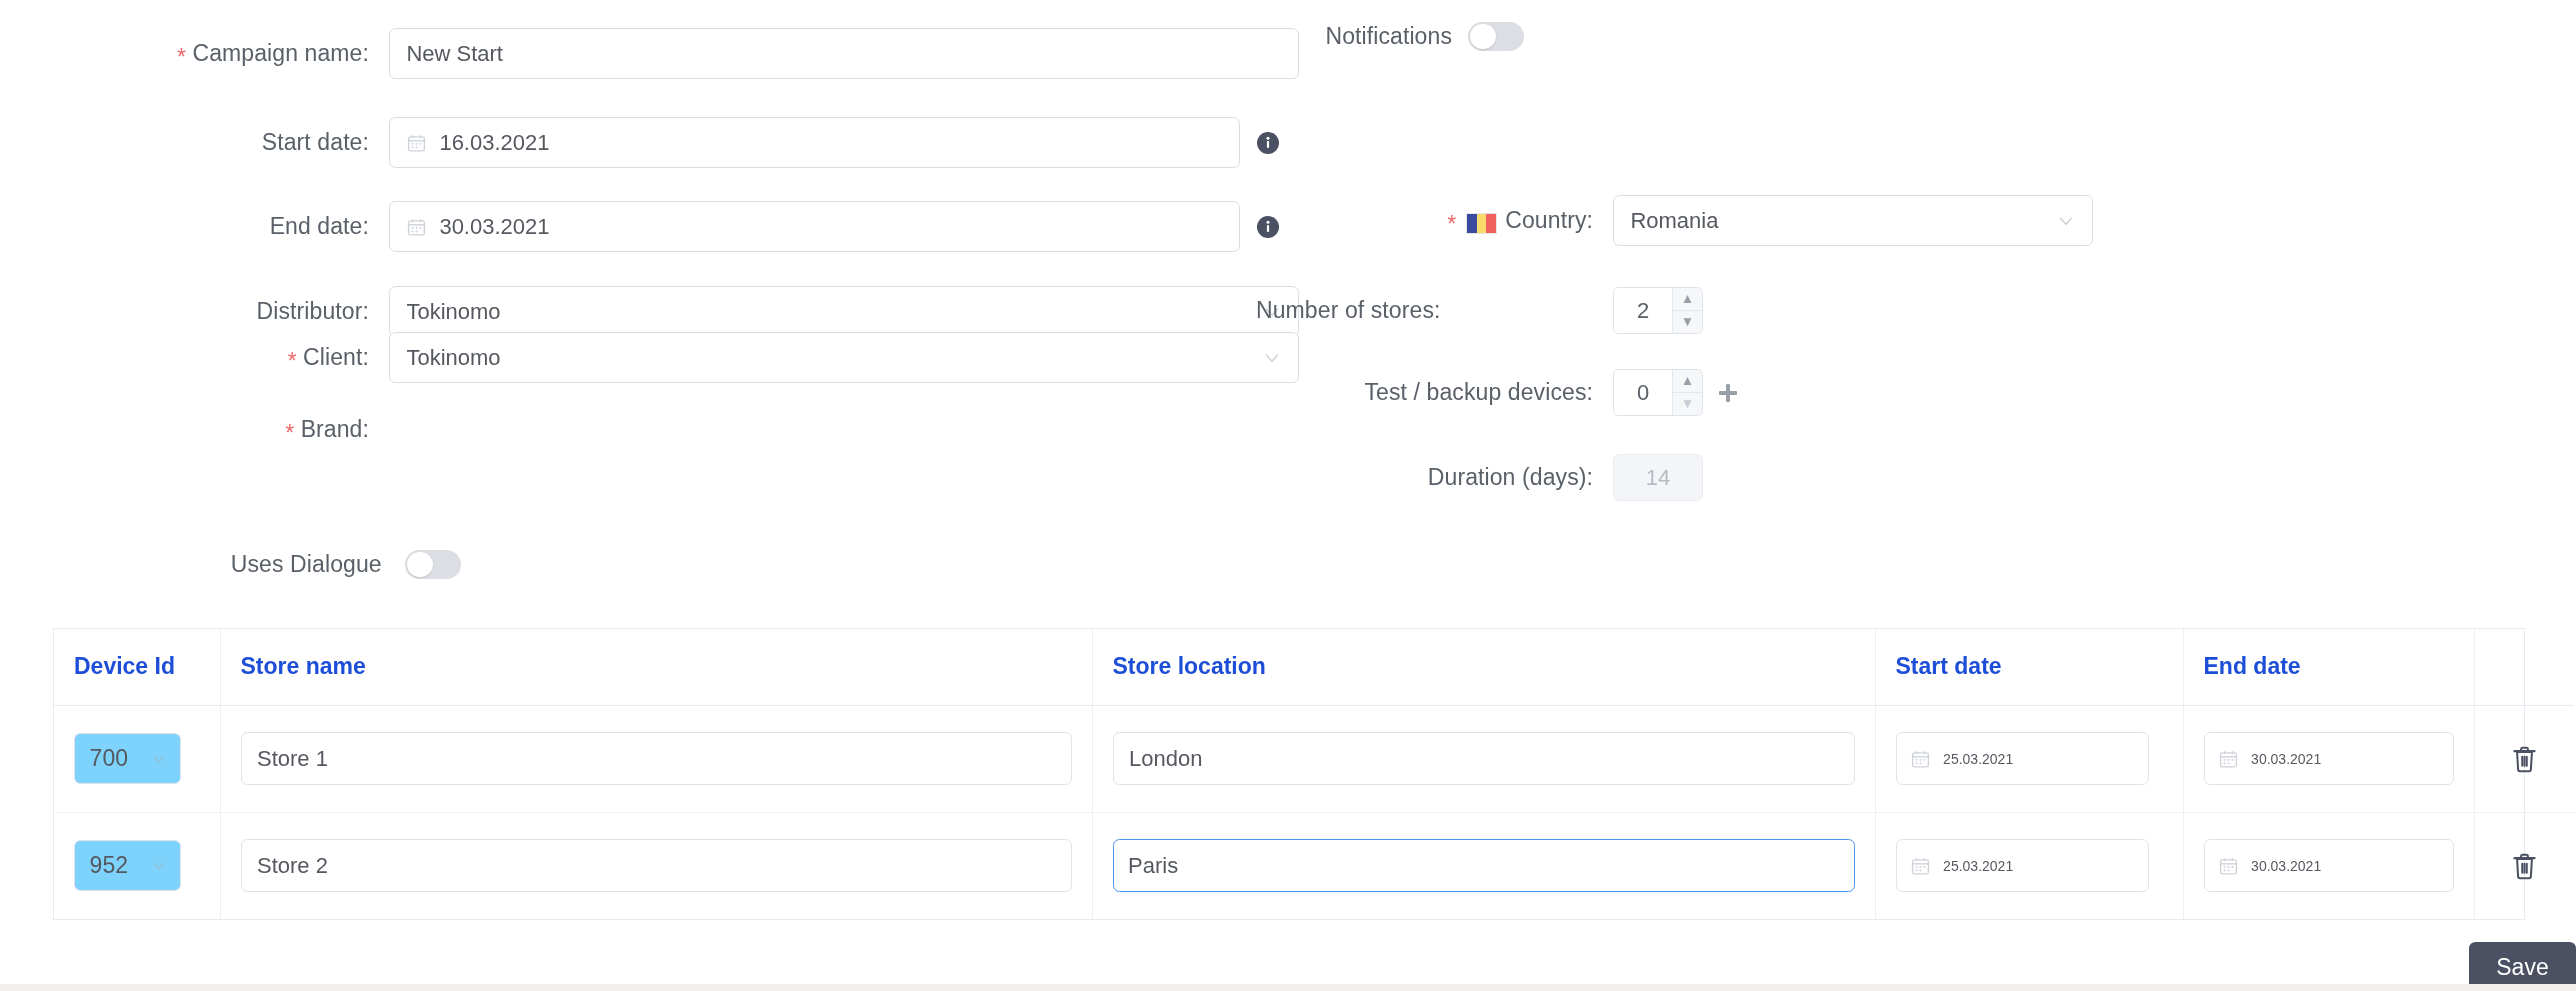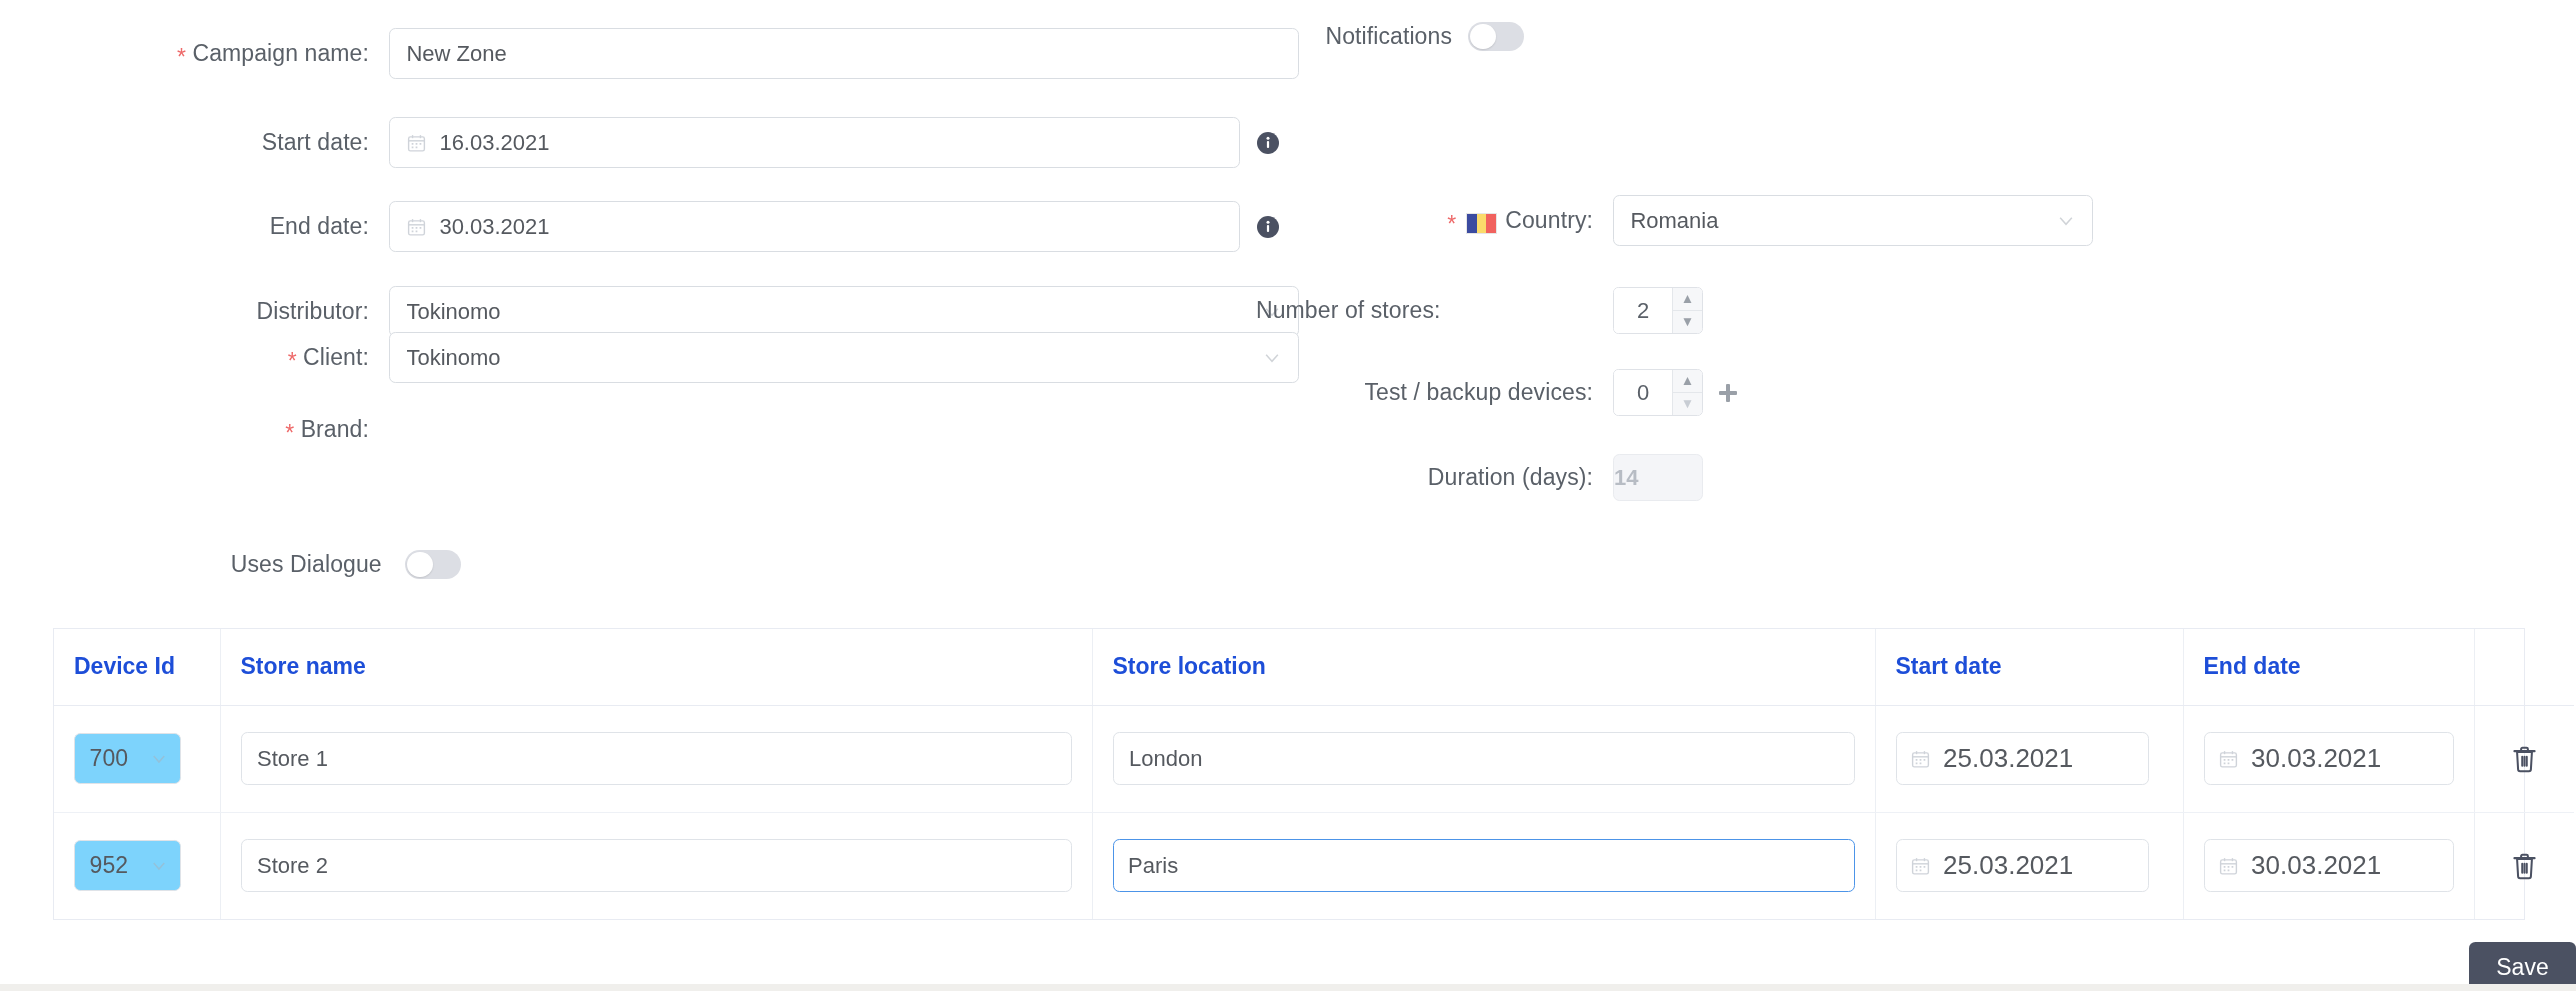--- a/index.html
+++ b/index.html
@@ -258,21 +258,21 @@
 
   .cell-date {
     width: 100%;
     max-width: 253px;
     height: 53px;
     border: 0.9px solid #dfe3e8;
     border-radius: 6.4px;
     display: flex;
     align-items: center;
     padding: 0 13.6px;
-    font-size: 26px;
+    font-size: 14px;
     color: #55595f;
     background: #fff;
   }
 
   .trash {
     width: 27px; height: 30px;
     margin: 0 auto;
     display: block;
   }
   .trash svg { display: block; width: 100%; height: 100%; }
@@ -310,21 +310,21 @@
 <div class="page">
 
   <div class="form-grid">
 
     <div class="frow" style="top:28px; left:0px;">
       <div style="width:389px; display:flex; justify-content:flex-end; align-items:center; padding-right:20px;">
         <span class="req-star">*</span>
         <span class="flabel">Campaign name:</span>
       </div>
       <div class="ctrl wide">
-        <span class="val">New Zone</span>
+        <span class="val">New Start</span>
       </div>
     </div>
 
     <div class="frow" style="top:117px; left:0px;">
       <div style="width:389px; display:flex; justify-content:flex-end; align-items:center; padding-right:20px;">
         <span class="flabel">Start date:</span>
       </div>
       <div class="ctrl date">
         <span class="cal-icon">
           <svg viewBox="0 0 24 24" fill="none" stroke="#c7ccd3" stroke-width="1.6">
@@ -483,21 +483,21 @@
           <rect x="10" y="3" width="4" height="18" rx="1" fill="#9aa0a8"></rect>
           <rect x="3" y="10" width="18" height="4" rx="1" fill="#9aa0a8"></rect>
         </svg>
       </span>
     </div>
 
     <div class="frow" style="top:454px; left:1256px;">
       <div style="width:357px; display:flex; justify-content:flex-end; align-items:center; padding-right:20px;">
         <span class="flabel">Duration (days):</span>
       </div>
-      <div class="ctrl disabled" style="width:90px; height:47px; justify-content:flex-start; padding:0;font-weight:bold;">
+      <div class="ctrl disabled" style="width:90px; height:47px; justify-content:center; padding:0;">
         <span class="val">14</span>
       </div>
     </div>
 
   </div>
 
   <div class="table-wrap">
     <table class="stores">
       <thead>
         <tr>

